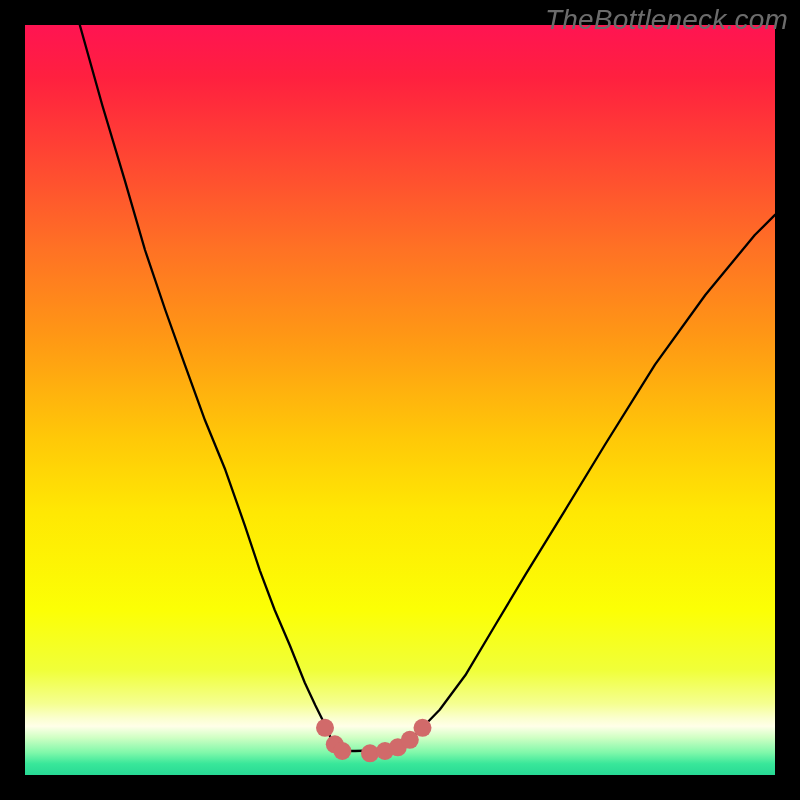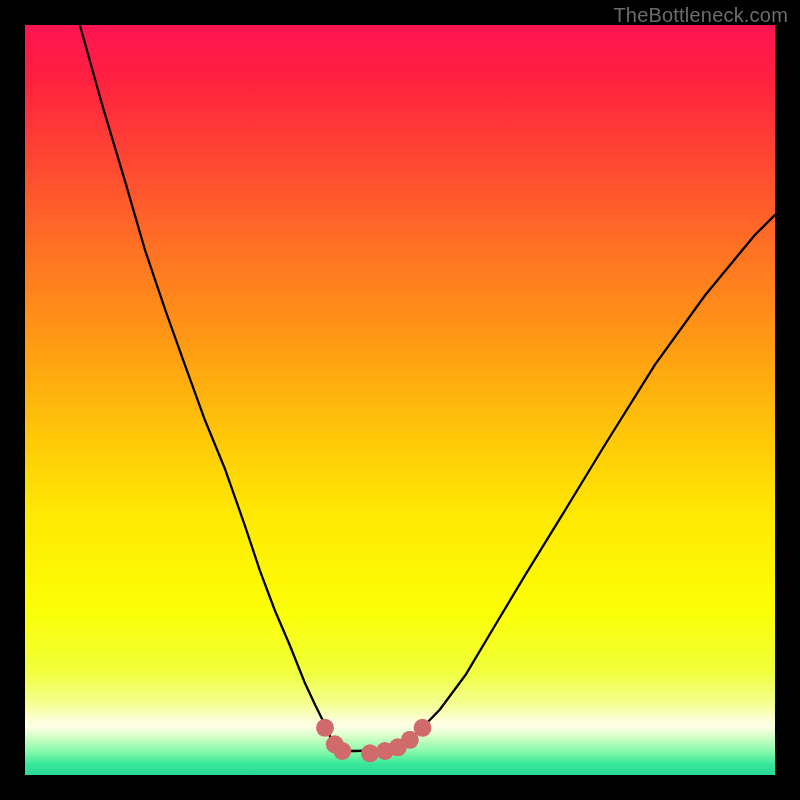--- a/index.html
+++ b/index.html
@@ -9,24 +9,25 @@
     height: 800px;
     background: #000000;
     overflow: hidden;
     font-family: Arial, Helvetica, sans-serif;
   }
   .watermark {
     position: absolute;
     top: 4px;
     right: 12px;
     color: #6c6c6c;
-    font-size: 20px;
+    font-size: 28px;
     font-weight: 500;
     letter-spacing: 0.2px;
     z-index: 10;
+    font-style: italic;
   }
   .plot-wrap {
     position: absolute;
     left: 25px;
     top: 25px;
     width: 750px;
     height: 750px;
   }
   svg {
     display: block;

